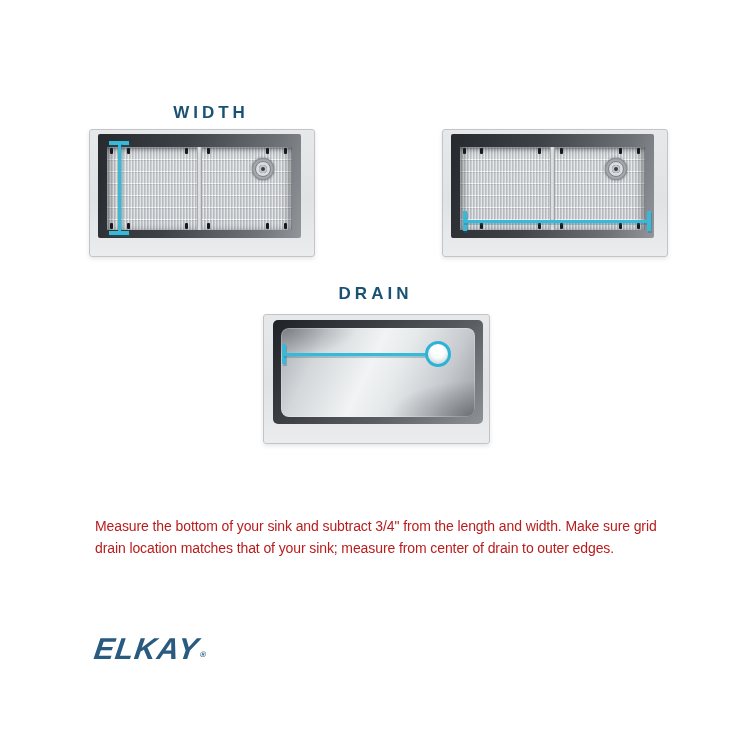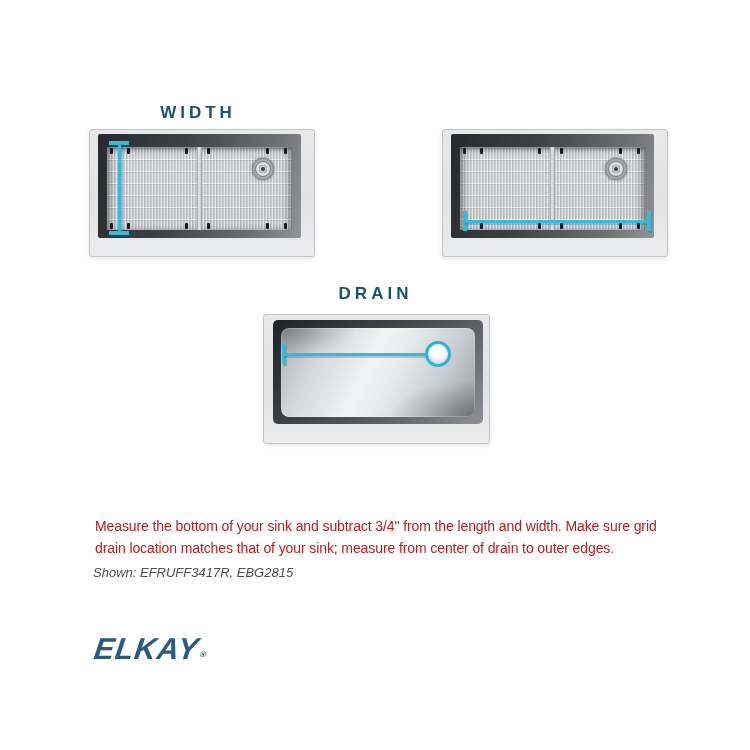--- a/index.html
+++ b/index.html
@@ -2,21 +2,21 @@
 <html><head>
 <meta charset="utf-8">
 <style>
   html,body{margin:0;padding:0;background:#fff;}
   .canvas{position:relative;width:750px;height:750px;background:#ffffff;overflow:hidden;
           font-family:"Liberation Sans",sans-serif;}
 
   
   .fig-label{position:absolute;text-align:center;font-weight:700;font-size:17px;
              letter-spacing:4px;color:#1a5273;}
-  .lbl-width{left:86px;top:103px;width:224px;}
+  .lbl-width{left:99px;top:103px;width:224px;}
   .lbl-length{left:442px;top:103px;width:224px;margin-top:45px;}
   .lbl-drain{left:263px;top:284px;width:225px;}
 
   
   .sink{position:absolute;border:1px solid #c3c4c7;border-radius:3px;
         background:linear-gradient(180deg,#e7e8ea 0%,#e1e2e4 55%,#ebeced 100%);
         box-shadow:0 2px 4px rgba(0,0,0,.10);}
   .sink-width{left:89px;top:129px;width:224px;height:126px;}
   .sink-length{left:442px;top:129px;width:224px;height:126px;}
   .sink-drain{left:263px;top:314px;width:225px;height:128px;}
@@ -164,19 +164,18 @@
   </div>
 
   <div class="heading">
   </div>
 
   <div class="body-text">
     <div>Measure the bottom of your sink and subtract 3/4" from the length and width. Make sure grid</div>
     <div>drain location matches that of your sink; measure from center of drain to outer edges.</div>
   </div>
 
-  <div class="shown">Shown: EFRUFF3417R, EBG2815</div>
 
   <div class="logo">
     <span>ELKAY</span><span class="reg">®</span>
   </div>
 
 </div>
 
 </body></html>

